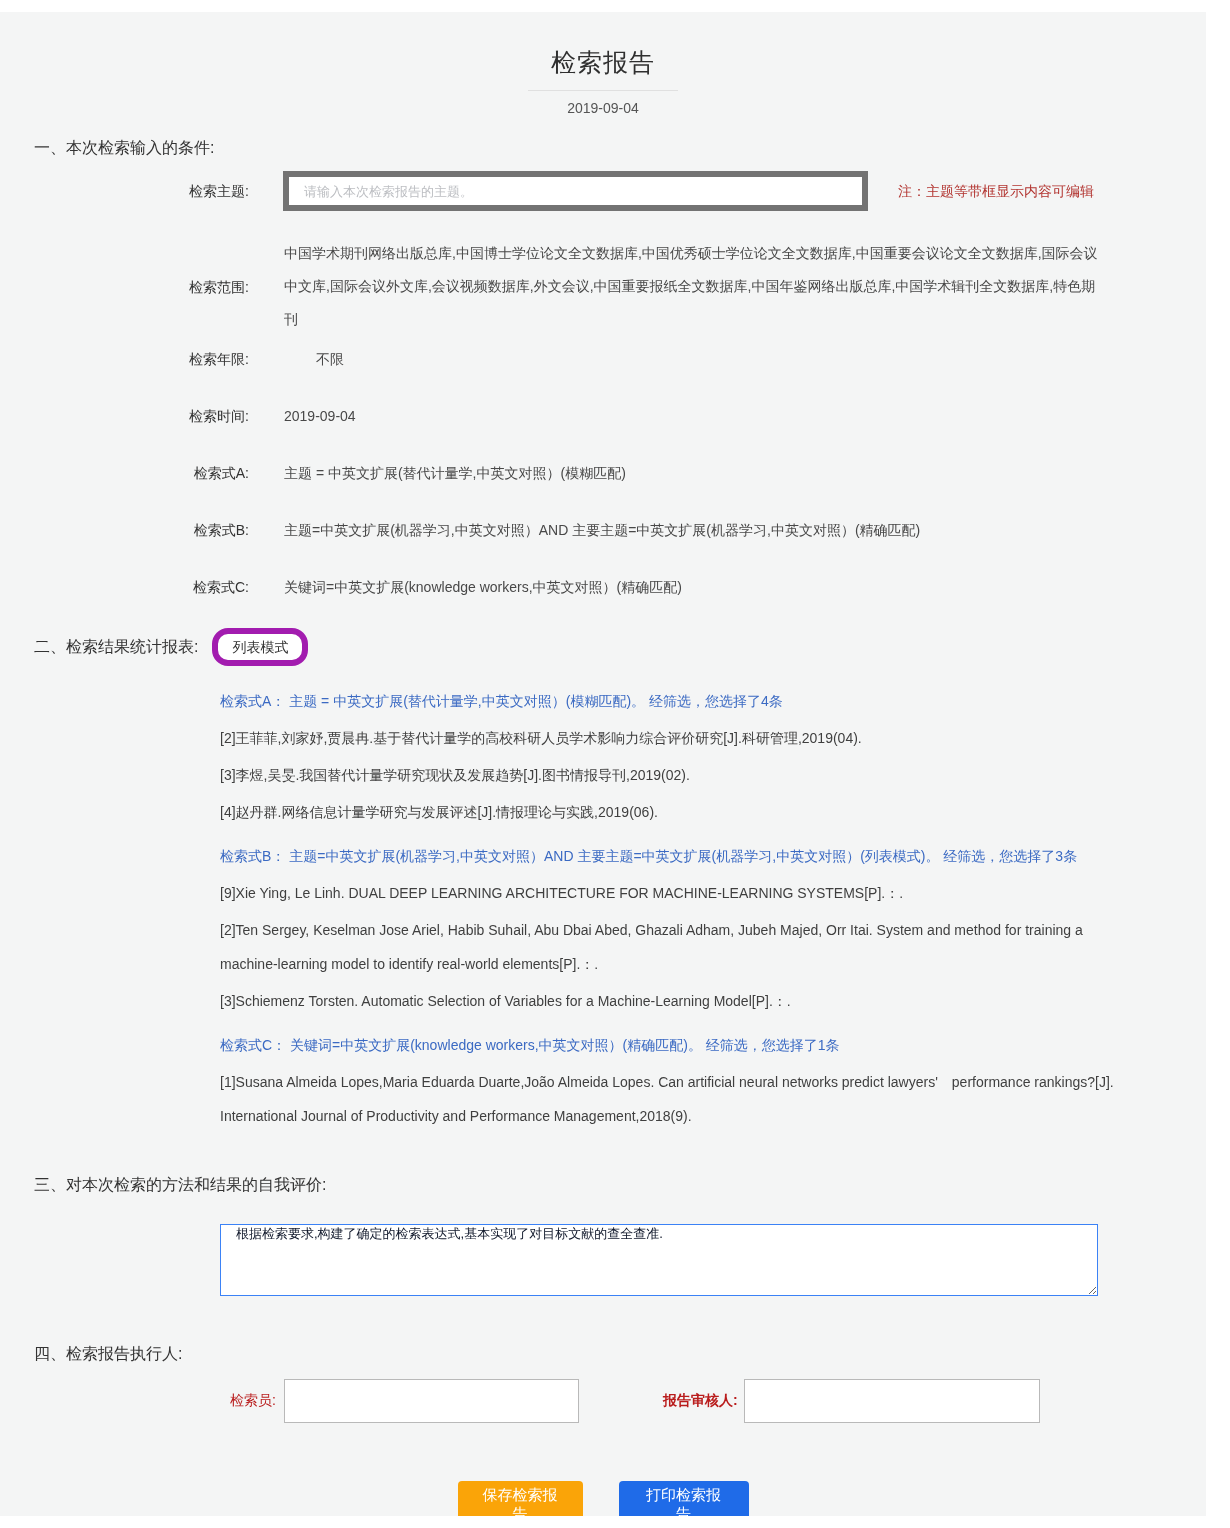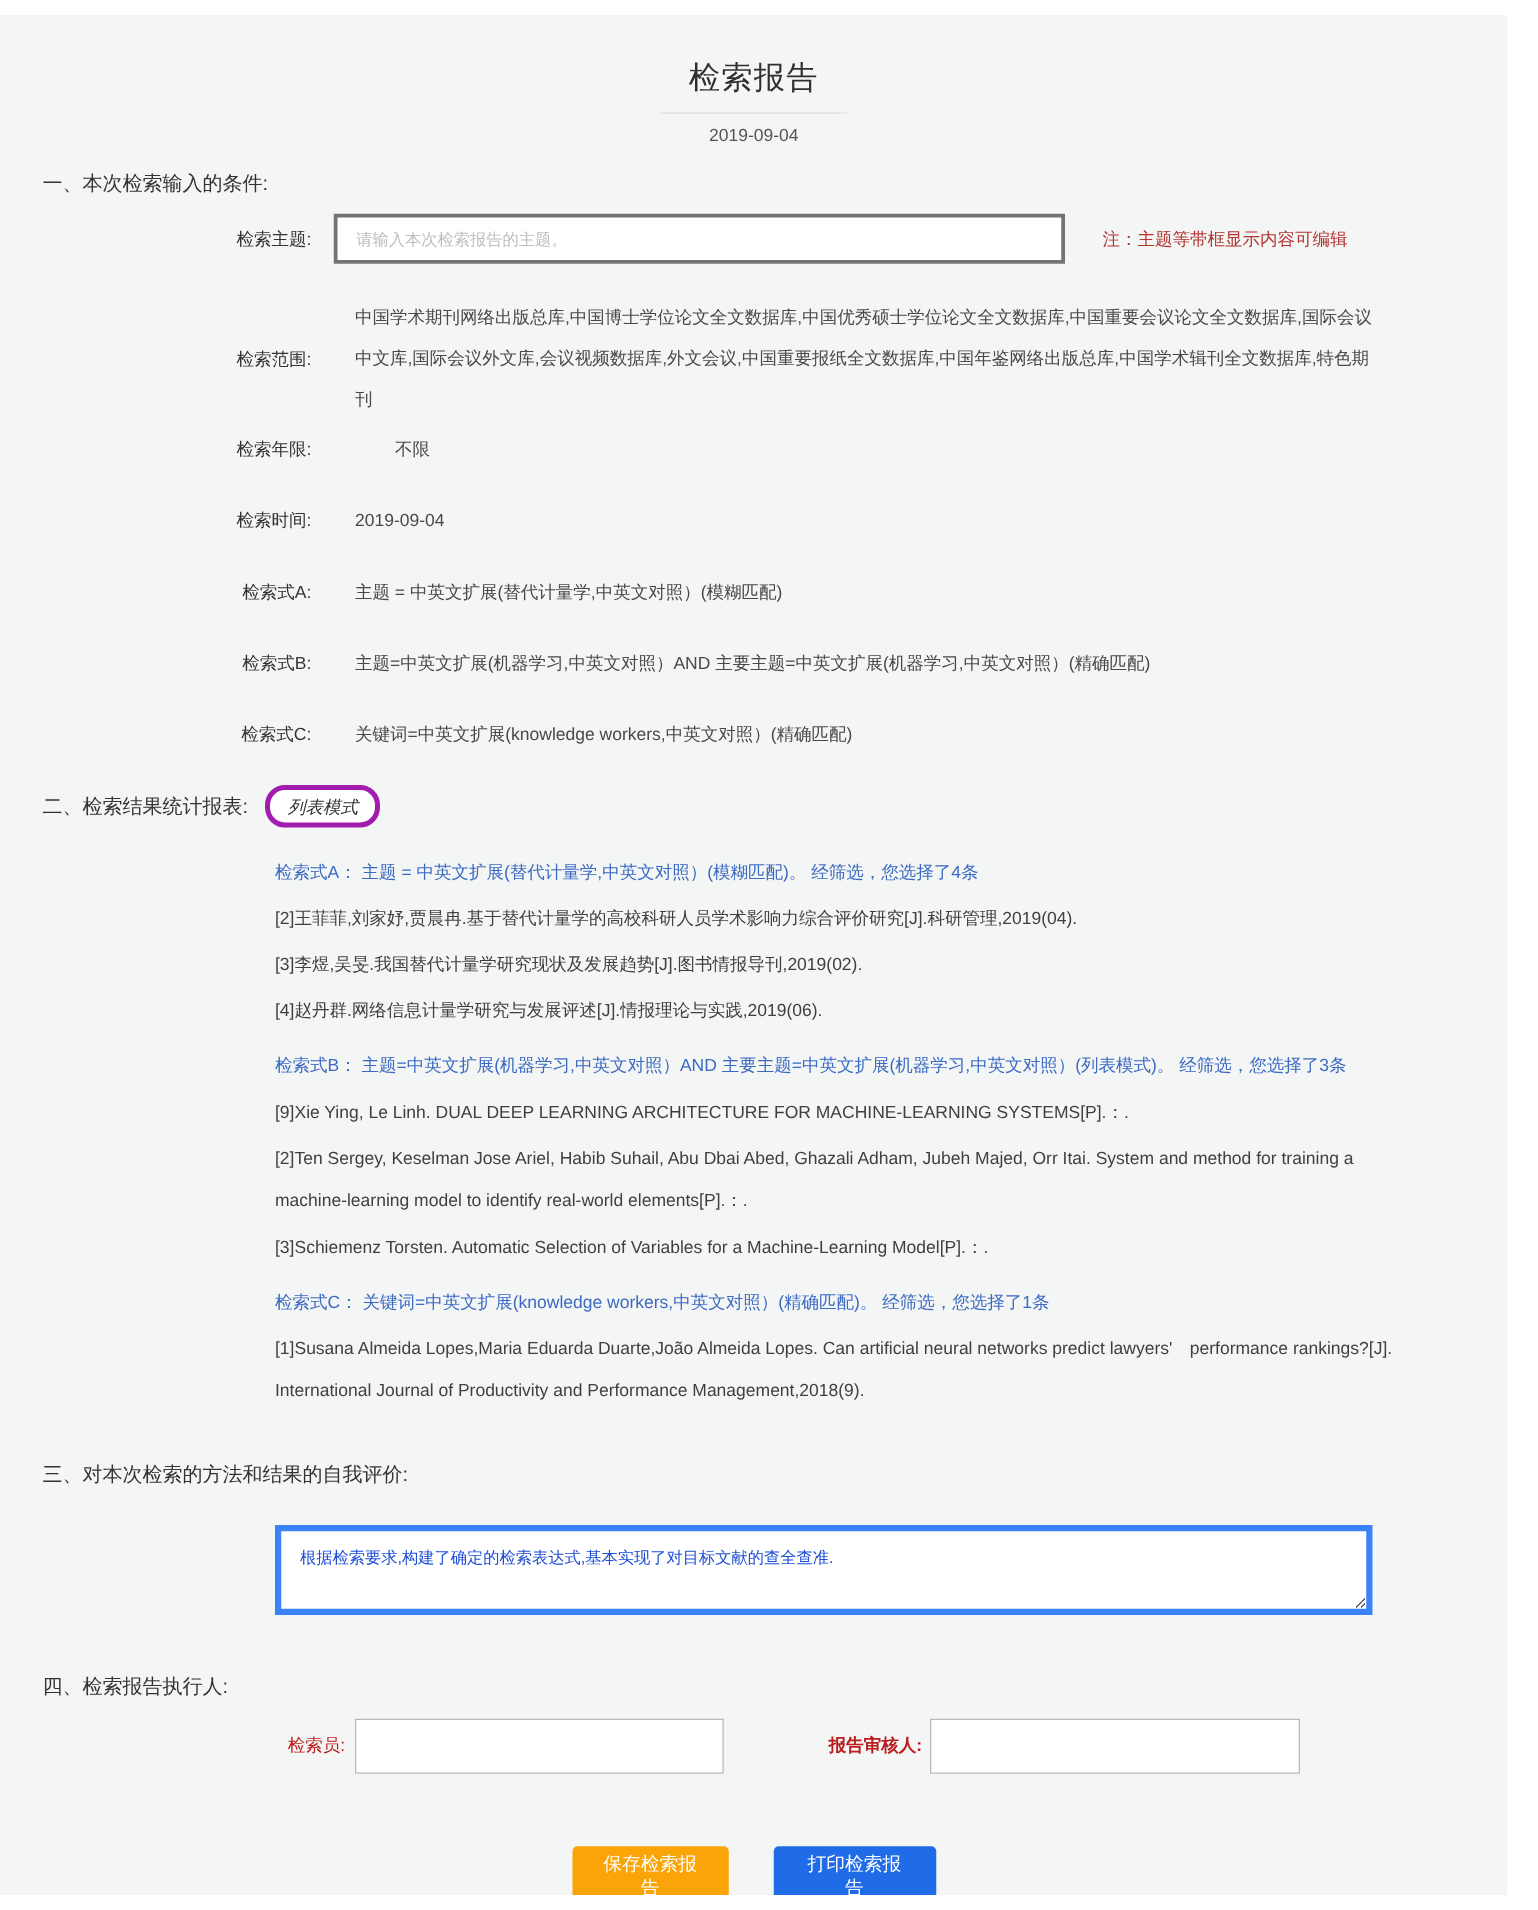--- a/index.html
+++ b/index.html
@@ -46,54 +46,54 @@
     width:249px;flex-shrink:0;text-align:right;
     color:#333;line-height:22px;
   }
   .cond-value{
     margin-left:35px;max-width:825px;
     color:#484848;line-height:22px;
   }
   .subject-row{margin-top:14px;align-items:center;}
   .subject-row .cond-label{line-height:40px;}
   .subject-input{
-    margin-left:18px;width:585px;height:40px;
-    border:3px solid #737373;background:#fff;
+    margin-left:34px;width:585px;height:40px;
+    border:6px solid #737373;background:#fff;
     padding:0 15px;font-size:13px;color:#333;
     font-family:inherit;outline:none;
   }
   .subject-input::placeholder{color:#bcbec2;}
   .edit-note{
     margin-left:30px;font-size:14px;color:var(--note-red);
     line-height:40px;white-space:nowrap;
   }
   .scope-row{margin-top:26px;align-items:center;}
   .scope-row .cond-value{line-height:33px;}
   .years-row{margin-top:12px;gap:32px;}
   
   .sec2-heading{display:flex;align-items:center;margin-top:30px;padding-left:34px;}
   .sec2-heading .txt{font-size:16px;color:#333;}
   .mode-pill{
     margin-left:14px;
-    background:#fff;border:4px solid #a21caf;border-radius:16px;
+    background:#fff;border:6px solid #a21caf;border-radius:16px;
     padding:5px 14px;font-size:14px;color:#333;
-    font-family:inherit;cursor:pointer;line-height:16px;font-style:italic;
+    font-family:inherit;cursor:pointer;line-height:16px;
   }
   .results{margin-top:18px;padding-left:220px;padding-right:88px;}
   .res-group + .res-group{margin-top:10px;}
   .res-line{font-size:14px;line-height:34px;margin-bottom:3px;}
   .res-header{color:var(--link-blue);}
   .res-item{color:#3f3f3f;}
   
   .sec3-heading{margin-top:42px;}
   .eval-area{
     display:block;margin:30px 0 0 220px;
     width:878px;height:72px;
-    border:5px solid #3b82f6;background:#fff;
-    padding:12px 15px;font-size:13px;color:#1d4ed8;
+    border:1px solid #3b82f6;background:#fff;
+    padding:0 15px;font-size:13px;color:#0f172a;
     font-family:inherit;line-height:18px;
     resize:both;outline:none;
   }
   
   .sec4-heading{margin-top:48px;}
   .exec-row{display:flex;align-items:center;margin-top:16px;padding-left:34px;font-size:14px;}
   .exec-label{color:#b91c1c;white-space:nowrap;}
   .exec-label-1{width:242px;text-align:right;}
   .exec-input{
     height:44px;border:1px solid #b9b9b9;background:#fff;

